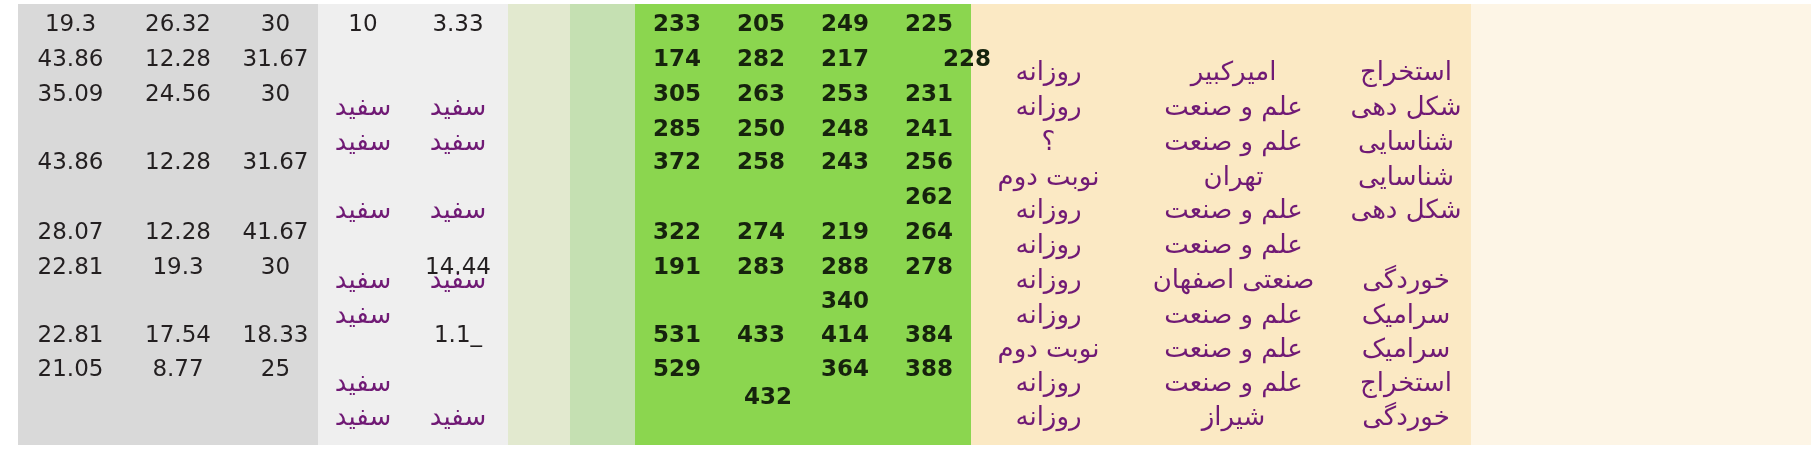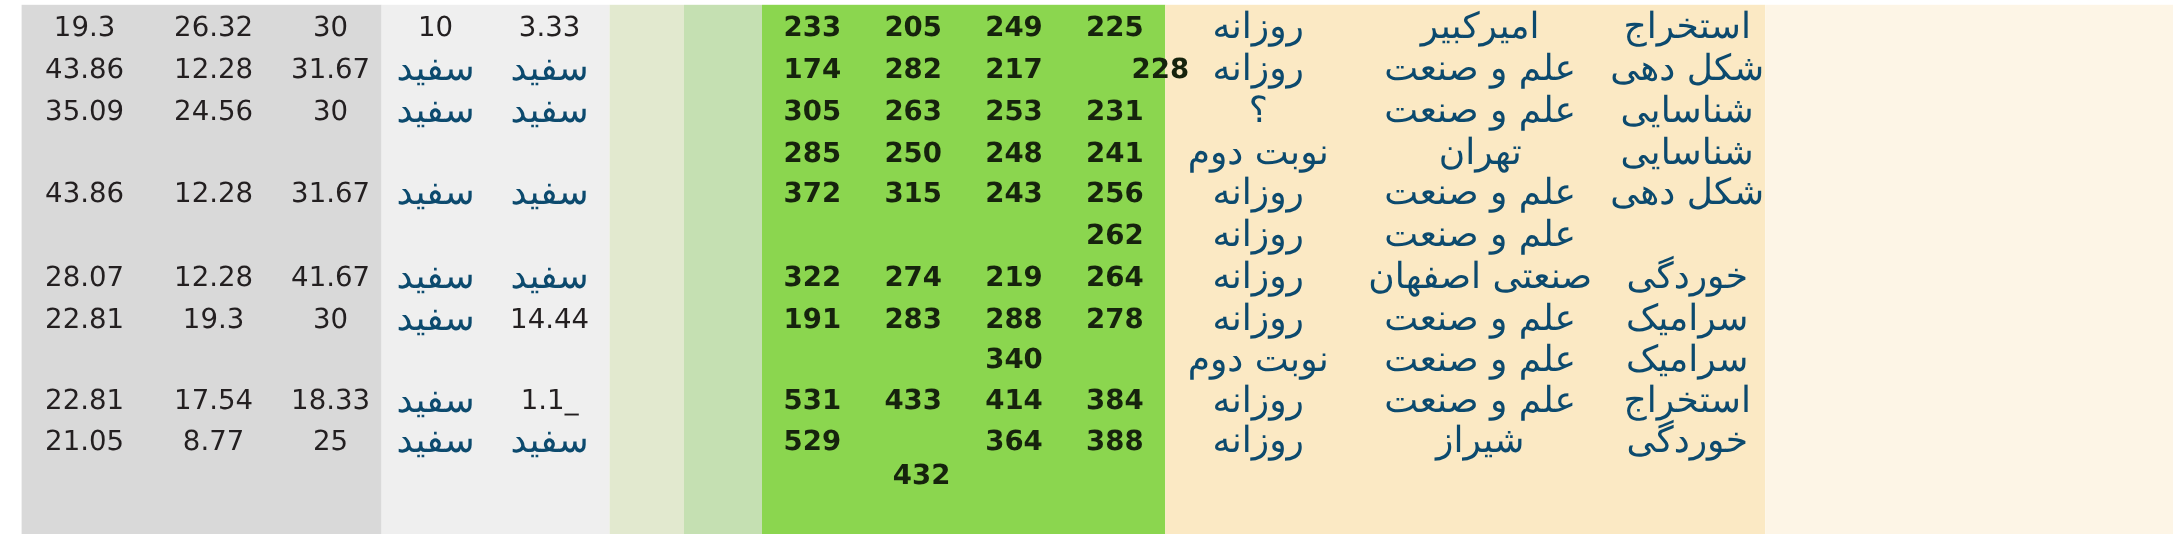--- a/index.html
+++ b/index.html
@@ -31,22 +31,23 @@
     color:#231f20;
   }
   .num{
     font-size:23px;font-weight:400;
     letter-spacing:0px;
   }
   .numbold{
     font-size:23px;font-weight:700;color:#16230d;
   }
   .fa{
-    font-size:30px;font-weight:400;direction:rtl;
-    color:#0c4a6e;
+    font-size:26px;font-weight:400;direction:rtl;
+    color:#701a75;
+    margin-top:48px;
   }
 </style>
 </head>
 <body>
 
 <div id="sheet">
 
   <div id="bands">
       <div class="band grey-dark" style="left: 18px; width: 300px;"></div>
       <div class="band grey-light" style="left: 318px; width: 190px;"></div>
@@ -99,21 +100,21 @@
       <div class="cell numbold" style="left: 887px; width: 84px; top: 110px;">241</div>
       <div class="cell fa" style="left: 971px; width: 155px; top: 110px;">نوبت دوم</div>
       <div class="cell fa" style="left: 1126px; width: 215px; top: 110px;">تهران</div>
       <div class="cell fa" style="left: 1341px; width: 130px; top: 110px;">شناسایی</div>
       <div class="cell num" style="left: 18px; width: 105px; top: 143px;">43.86</div>
       <div class="cell num" style="left: 123px; width: 110px; top: 143px;">12.28</div>
       <div class="cell num" style="left: 233px; width: 85px; top: 143px;">31.67</div>
       <div class="cell fa" style="left: 318px; width: 90px; top: 143px;">سفید</div>
       <div class="cell fa" style="left: 408px; width: 100px; top: 143px;">سفید</div>
       <div class="cell numbold" style="left: 635px; width: 84px; top: 143px;">372</div>
-      <div class="cell numbold" style="left: 719px; width: 84px; top: 143px;">315</div>
+      <div class="cell numbold" style="left: 719px; width: 84px; top: 143px;">258</div>
       <div class="cell numbold" style="left: 803px; width: 84px; top: 143px;">243</div>
       <div class="cell numbold" style="left: 887px; width: 84px; top: 143px;">256</div>
       <div class="cell fa" style="left: 971px; width: 155px; top: 143px;">روزانه</div>
       <div class="cell fa" style="left: 1126px; width: 215px; top: 143px;">علم و صنعت</div>
       <div class="cell fa" style="left: 1341px; width: 130px; top: 143px;">شکل دهی</div>
       <div class="cell numbold" style="left: 887px; width: 84px; top: 178px;">262</div>
       <div class="cell fa" style="left: 971px; width: 155px; top: 178px;">روزانه</div>
       <div class="cell fa" style="left: 1126px; width: 215px; top: 178px;">علم و صنعت</div>
       <div class="cell num" style="left: 18px; width: 105px; top: 213px;">28.07</div>
       <div class="cell num" style="left: 123px; width: 110px; top: 213px;">12.28</div>

